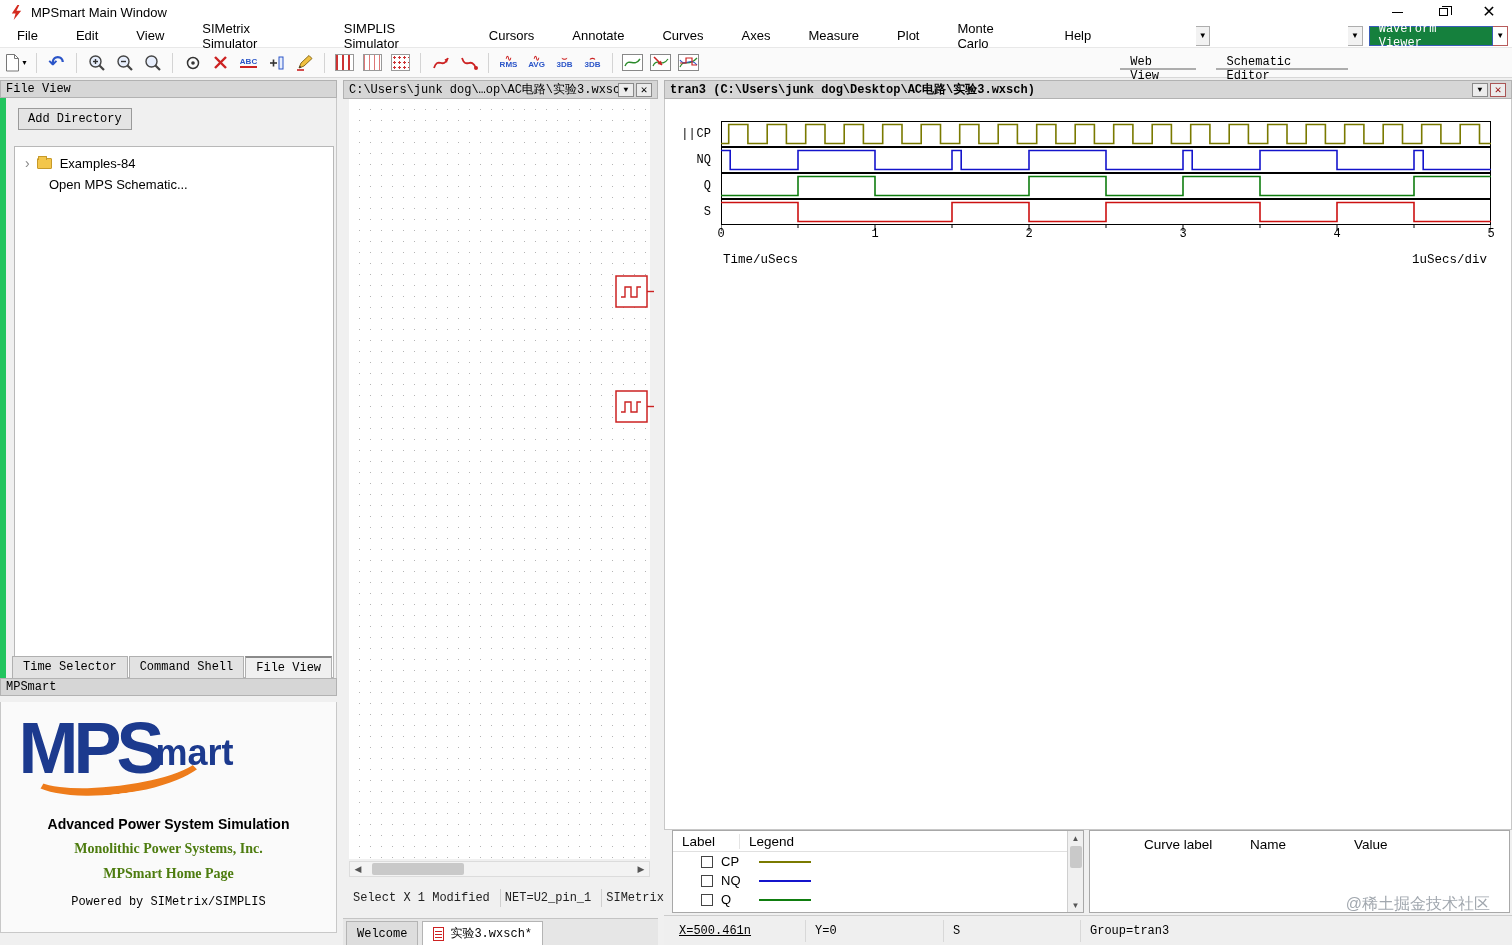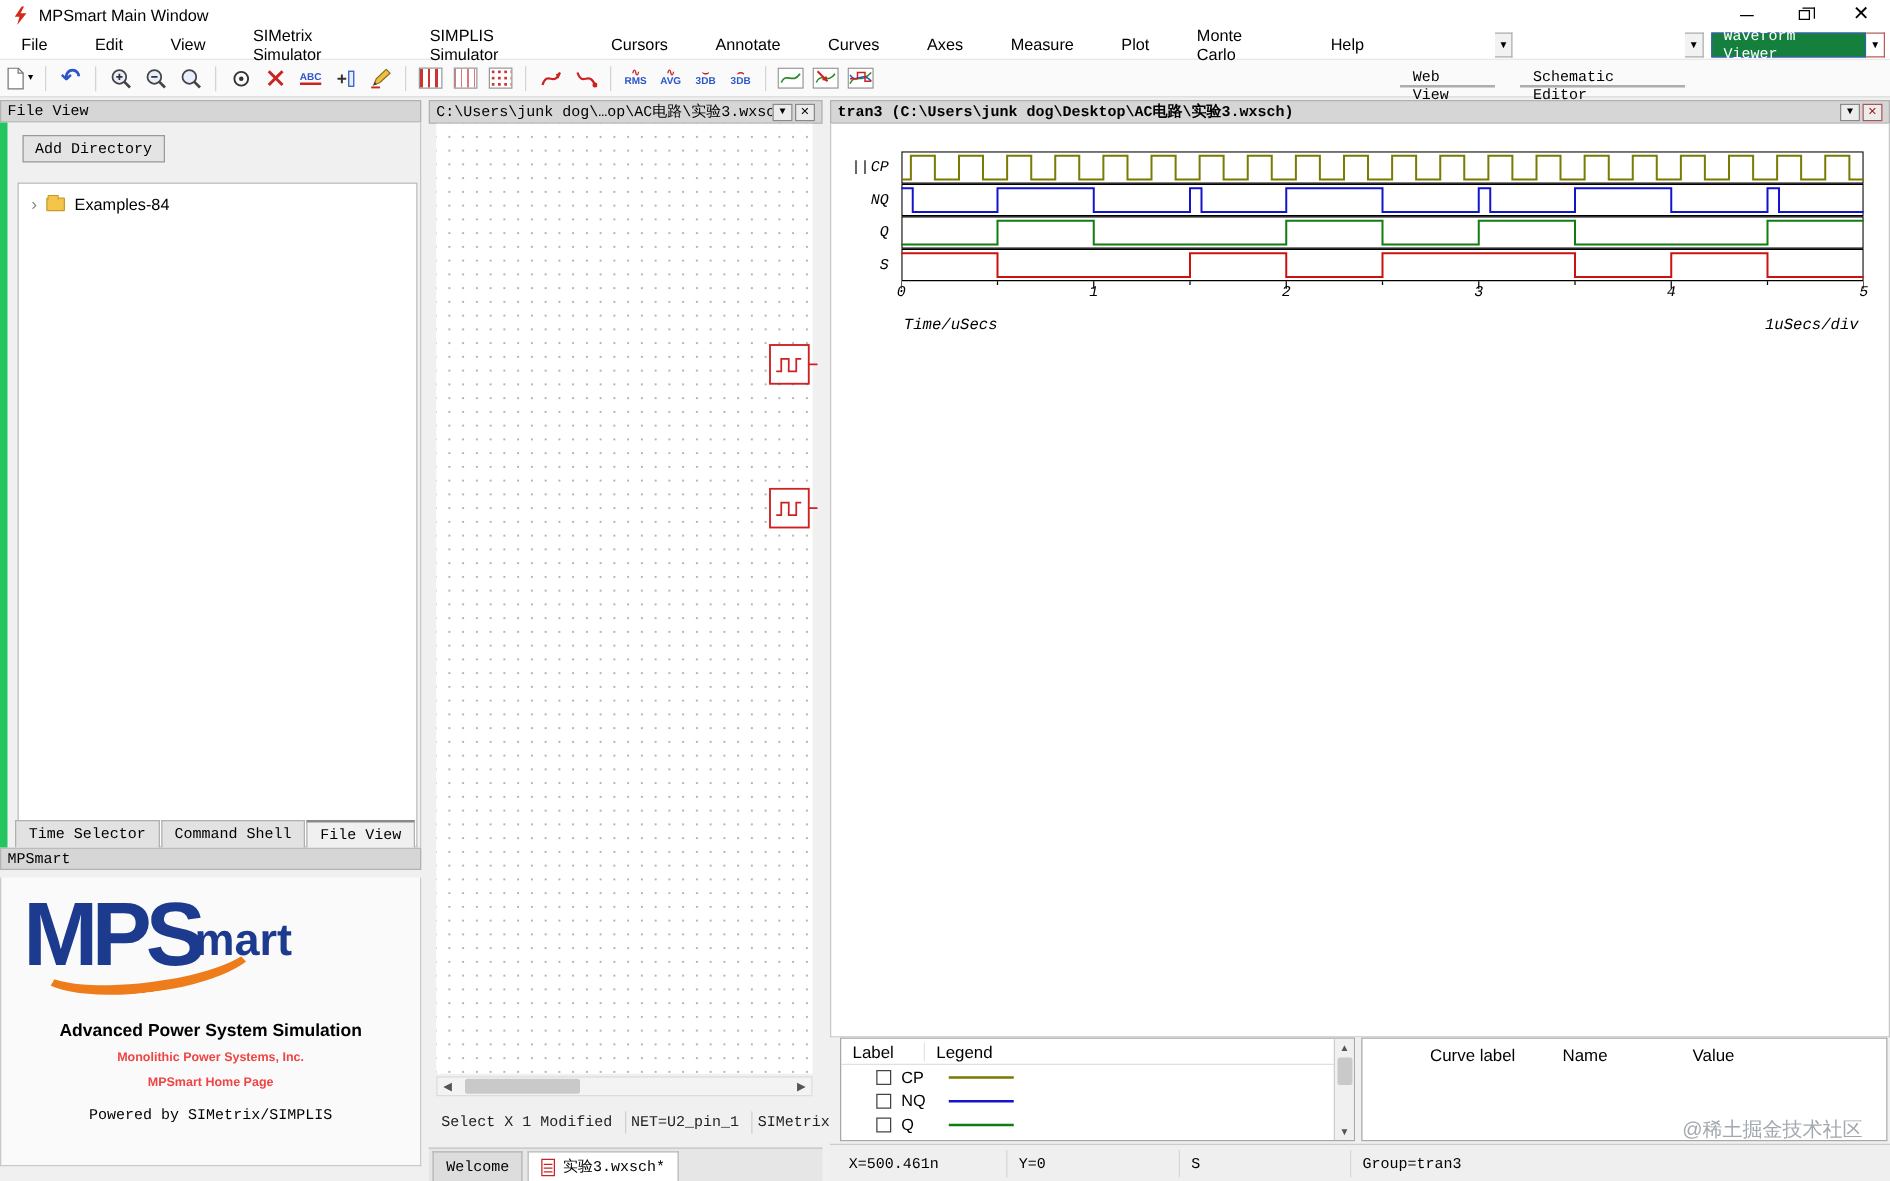--- a/index.html
+++ b/index.html
@@ -62,21 +62,21 @@
   .fv-tab { padding:3px 10px; font-family:"Liberation Mono","DejaVu Sans Mono",monospace; font-size:12px; background:#e2e2e2; border:1px solid #b0b0b0; border-bottom:none; }
   .fv-tab.active { background:#f0f0f0; border-top:2px solid #8a8a8a; }
 
   .mps-body { position:relative; height:200px; background:#fafafa; border:1px solid #c8c8c8; border-top:none; height:204px; }
   .mps-logo { position:relative; width:300px; margin:6px auto 0; height:100px; }
   .mps-big { font-size:72px; font-weight:bold; color:#1c3a8e; letter-spacing:-5px; line-height:92px; }
   .mps-small { font-size:36px; font-weight:bold; color:#1c3a8e; position:relative; top:-8px; left:-4px; }
   .mps-swoosh { position:absolute; left:8px; top:34px; width:180px; height:58px; border:6px solid transparent; border-bottom:8px solid #ee7c1b; border-radius:50%; transform:rotate(-7deg); }
   .mps-line { text-align:center; font-weight:bold; }
   .tagline { font-size:14px; margin-top:14px; }
-  .mps-link { font-size:10px; color:#ef4444; margin-top:9px; }
+  .mps-link { font-size:14px; color:#4d7c0f; margin-top:9px;font-family:Liberation Serif, serif; }
   .powered { text-align:center; font-family:"Liberation Mono","DejaVu Sans Mono",monospace; font-size:12px; margin-top:13px; font-weight:normal; }
 
   
   #mid-col { left:343px; width:315px; }
   #mid-col .panel-hdr { height:19px; }
   .sch-title { white-space:nowrap; overflow:hidden; }
   .sch-canvas { position:absolute; left:6px; right:8px; top:19px; height:760px; background-color:#fff;
     background-image:radial-gradient(#b4b4b4 0.9px, transparent 1px); background-size:11px 11px; background-position:5px 5px; }
   .source-sym { position:absolute; width:40px; height:34px; }
   .hscroll { position:absolute; left:6px; right:8px; top:781px; height:16px; background:#f3f3f3; border:1px solid #dcdcdc; display:flex; align-items:center; }
@@ -88,21 +88,21 @@
   .sch-status .cell { padding:2px 10px 2px 4px; border-right:1px solid #cfcfcf; white-space:nowrap; }
   .sch-tabs { position:absolute; left:0; right:0; top:838px; height:27px; background:#e6e6e6; border-top:1px solid #c4c4c4; display:flex; align-items:flex-end; padding-left:3px; gap:4px; }
   .sch-tab { height:24px; display:flex; align-items:center; padding:0 10px; font-family:"Liberation Mono","DejaVu Sans Mono",monospace; font-size:12px; background:#ddd; border:1px solid #b4b4b4; border-bottom:none; }
   .sch-tab.active { background:#fff; }
   .doc-icon { width:11px; height:14px; border:1px solid #cc2222; background:#fff; margin-right:6px; position:relative; }
   .doc-icon::before { content:""; position:absolute; left:1px; top:3px; width:7px; height:1px; background:#cc2222; box-shadow:0 3px 0 #cc2222, 0 6px 0 #cc2222; }
 
   
   #right-col { left:664px; width:848px; }
   #right-col .panel-hdr { height:19px; font-weight:bold; }
-  .wave-area { position:absolute; left:0; right:0; top:19px; height:731px; background:#fff; border:1px solid #c8c8c8; border-top:none;font-style:italic; }
+  .wave-area { position:absolute; left:0; right:0; top:19px; height:731px; background:#fff; border:1px solid #c8c8c8; border-top:none; }
   #wave-svg { position:absolute; left:56px; top:22px; }
   .wave-label { position:absolute; height:26px; line-height:26px; right:800px; font-family:"Liberation Mono","DejaVu Sans Mono",monospace; font-size:12px; text-align:right; }
   .wave-label .marker { margin-right:1px; }
   .tick-label { position:absolute; top:128px; width:20px; text-align:center; font-family:"Liberation Mono","DejaVu Sans Mono",monospace; font-size:12px; }
   .axis-label { position:absolute; top:154px; font-family:"Liberation Mono","DejaVu Sans Mono",monospace; font-size:12.5px; }
   .axis-label.left { left:58px; }
   .axis-label.right { right:24px; }
 
   .bottom-panels { position:absolute; left:0; right:0; top:750px; height:85px; background:#f0f0f0; }
   .legend-panel { position:absolute; left:8px; top:0; width:412px; height:83px; background:#fff; border:1px solid #a8a8a8; overflow:hidden; }
@@ -312,20 +312,21 @@
     <span>File View</span>
   </div>
   <div class="fv-body">
     <button class="add-dir-btn">Add Directory</button>
     <div class="tree-box">
       <div class="tree-row">
         <span class="chev">›</span>
         <span class="folder"></span>
         <span>Examples-84</span>
       </div>
+      <div class="tree-sub">Open MPS Schematic...</div>
     </div>
     <div class="fv-tabs" style="position:absolute; left:0; bottom:0;">
       <div class="fv-tab">Time Selector</div>
       <div class="fv-tab">Command Shell</div>
       <div class="fv-tab active">File View</div>
     </div>
   </div>
   <div class="panel-hdr">
     <span>MPSmart</span>
   </div>
@@ -471,21 +472,21 @@
     <div class="curve-panel">
       <div class="curve-hdrs">
         <span class="ch1">Curve label</span>
         <span class="ch2">Name</span>
         <span class="ch3">Value</span>
       </div>
     </div>
   </div>
 
   <div class="wv-status">
-    <span class="cell" style="left:15px;">X=500.461n</span>
+    <span class="cell" style="left:15px;text-decoration:underline;">X=500.461n</span>
     <span class="cell" style="left:151px;">Y=0</span>
     <span class="cell" style="left:289px;">S</span>
     <span class="cell" style="left:426px;">Group=tran3</span>
     <span class="wv-sep" style="left:141px;"></span>
     <span class="wv-sep" style="left:279px;"></span>
     <span class="wv-sep" style="left:416px;"></span>
   </div>
 </div>
 
 <div class="watermark">@稀土掘金技术社区</div>

